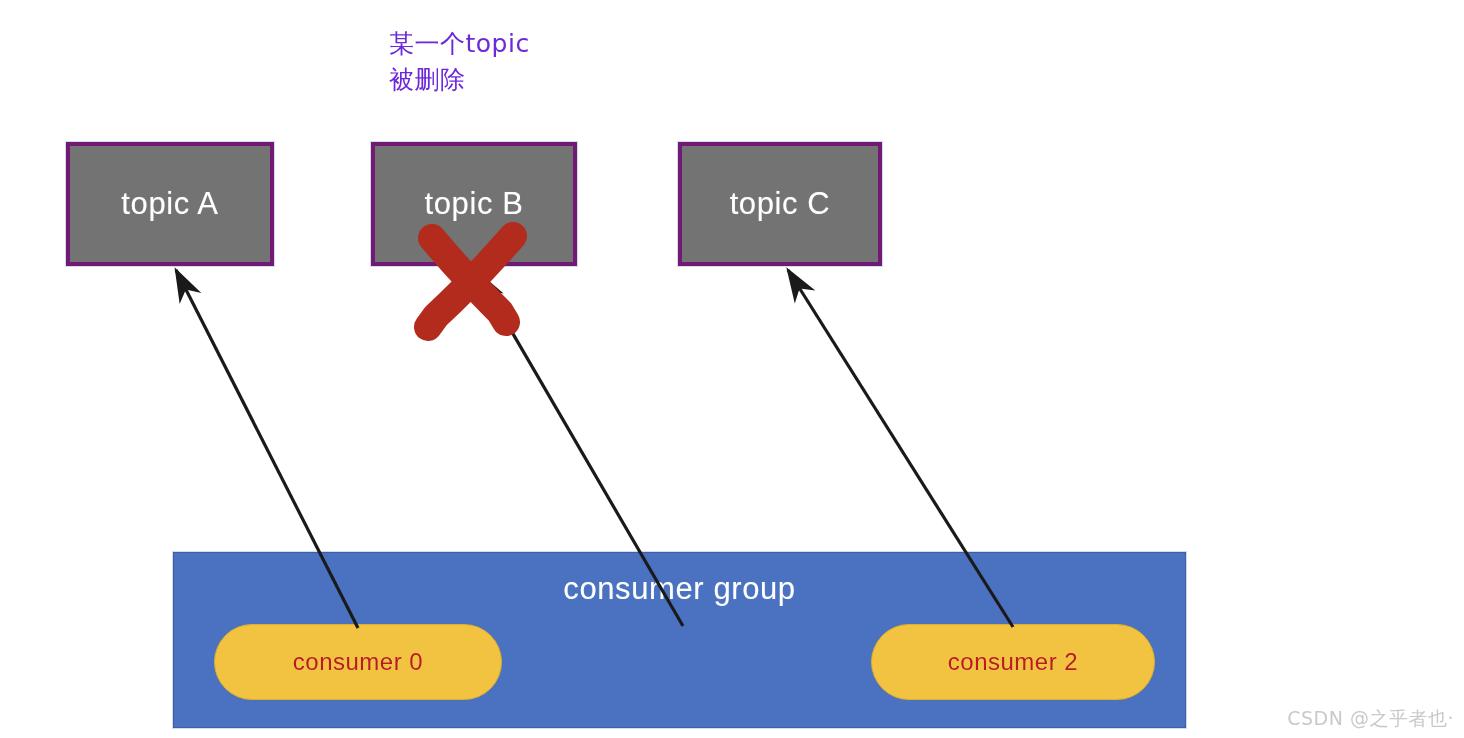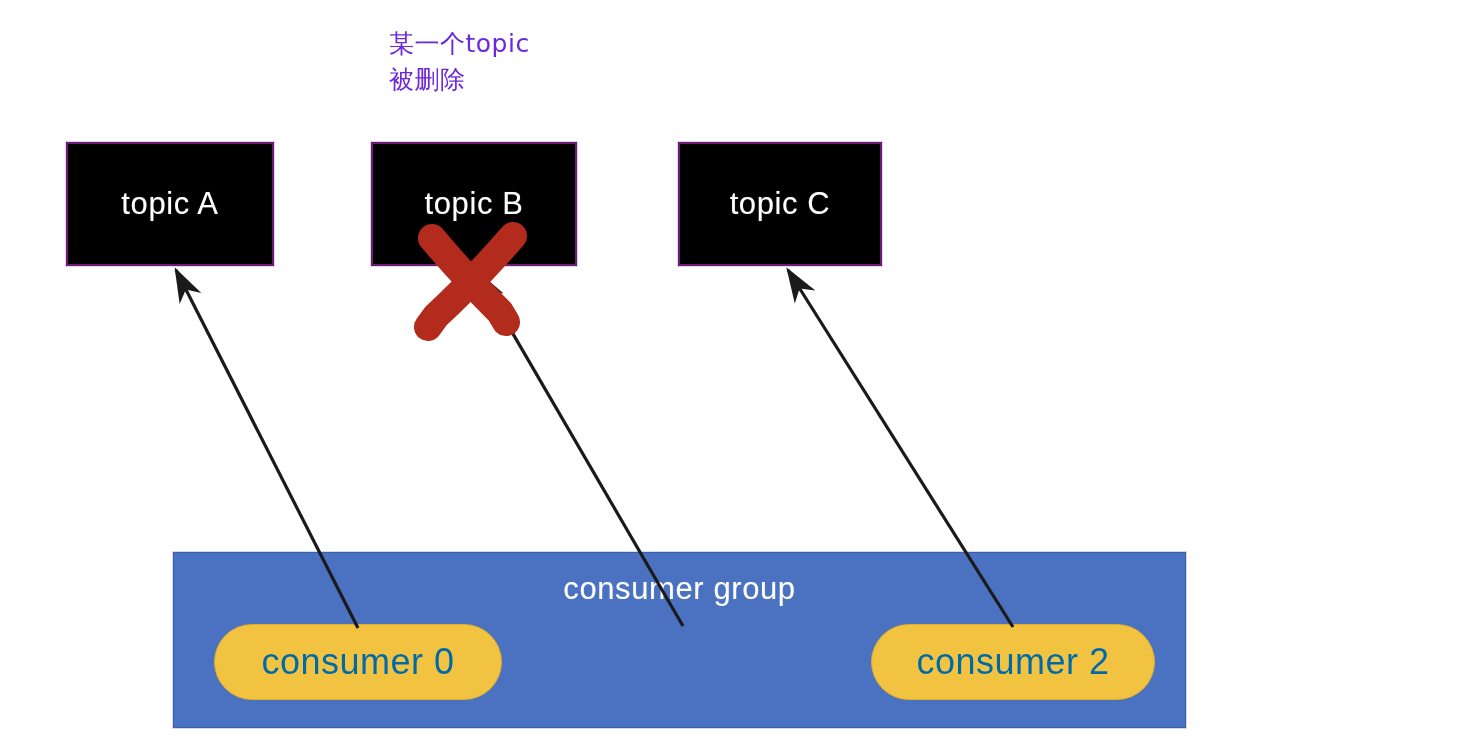--- a/index.html
+++ b/index.html
@@ -29,22 +29,22 @@
     line-height: 1.42;
     color: #6d28d9;
     white-space: pre-line;
     letter-spacing: 0.5px;
   }
 
   
   .topic-box {
     position: absolute;
     box-sizing: border-box;
-    background: #000000;
-    border: 2px solid #701a75;
+    background: #737373;
+    border: 4px solid #701a75;
     box-shadow: 0 0 0 1px rgba(180,190,215,0.55);
     display: flex;
     align-items: center;
     justify-content: center;
   }
   .topic-label {
     color: #ffffff;
     font-size: 31px;
     font-weight: 400;
     letter-spacing: 0.6px;
@@ -83,22 +83,22 @@
     height: 76px;
     border-radius: 38px;
     background: #f2c340;
     border: 1px solid #e0ae2a;
     display: flex;
     align-items: center;
     justify-content: center;
     box-sizing: border-box;
   }
   .consumer-label {
-    color: #0369a1;
-    font-size: 36px;
+    color: #b91c1c;
+    font-size: 24px;
     letter-spacing: 0.5px;
     text-shadow: 0 0 1px rgba(255,255,255,0.35);
   }
   #consumer-0 { left: 40px;  width: 288px; }
   #consumer-1 { left: 366px; width: 284px; }
   #consumer-2 { left: 697px; width: 284px; }
 
   
   #overlay {
     position: absolute;
@@ -166,14 +166,15 @@
     <line x1="683" y1="626" x2="477" y2="272" stroke="#1a1a1a" stroke-width="3.2" marker-end="url(#arrowhead)"></line>
 
     <line x1="1013" y1="627" x2="788" y2="270" stroke="#1a1a1a" stroke-width="3.2" marker-end="url(#arrowhead)"></line>
 
     <g>
       <path d="M 432,238 C 452,262 478,290 500,312 L 506,322" stroke="#b32b1d" stroke-width="28" stroke-linecap="round" stroke-linejoin="round" fill="none"></path>
       <path d="M 513,236 C 492,260 462,292 436,316 L 428,327" stroke="#b32b1d" stroke-width="28" stroke-linecap="round" stroke-linejoin="round" fill="none"></path>
     </g>
   </svg>
 
+  <div id="watermark">CSDN @之乎者也·</div>
 
 </div>
 
 </body></html>

